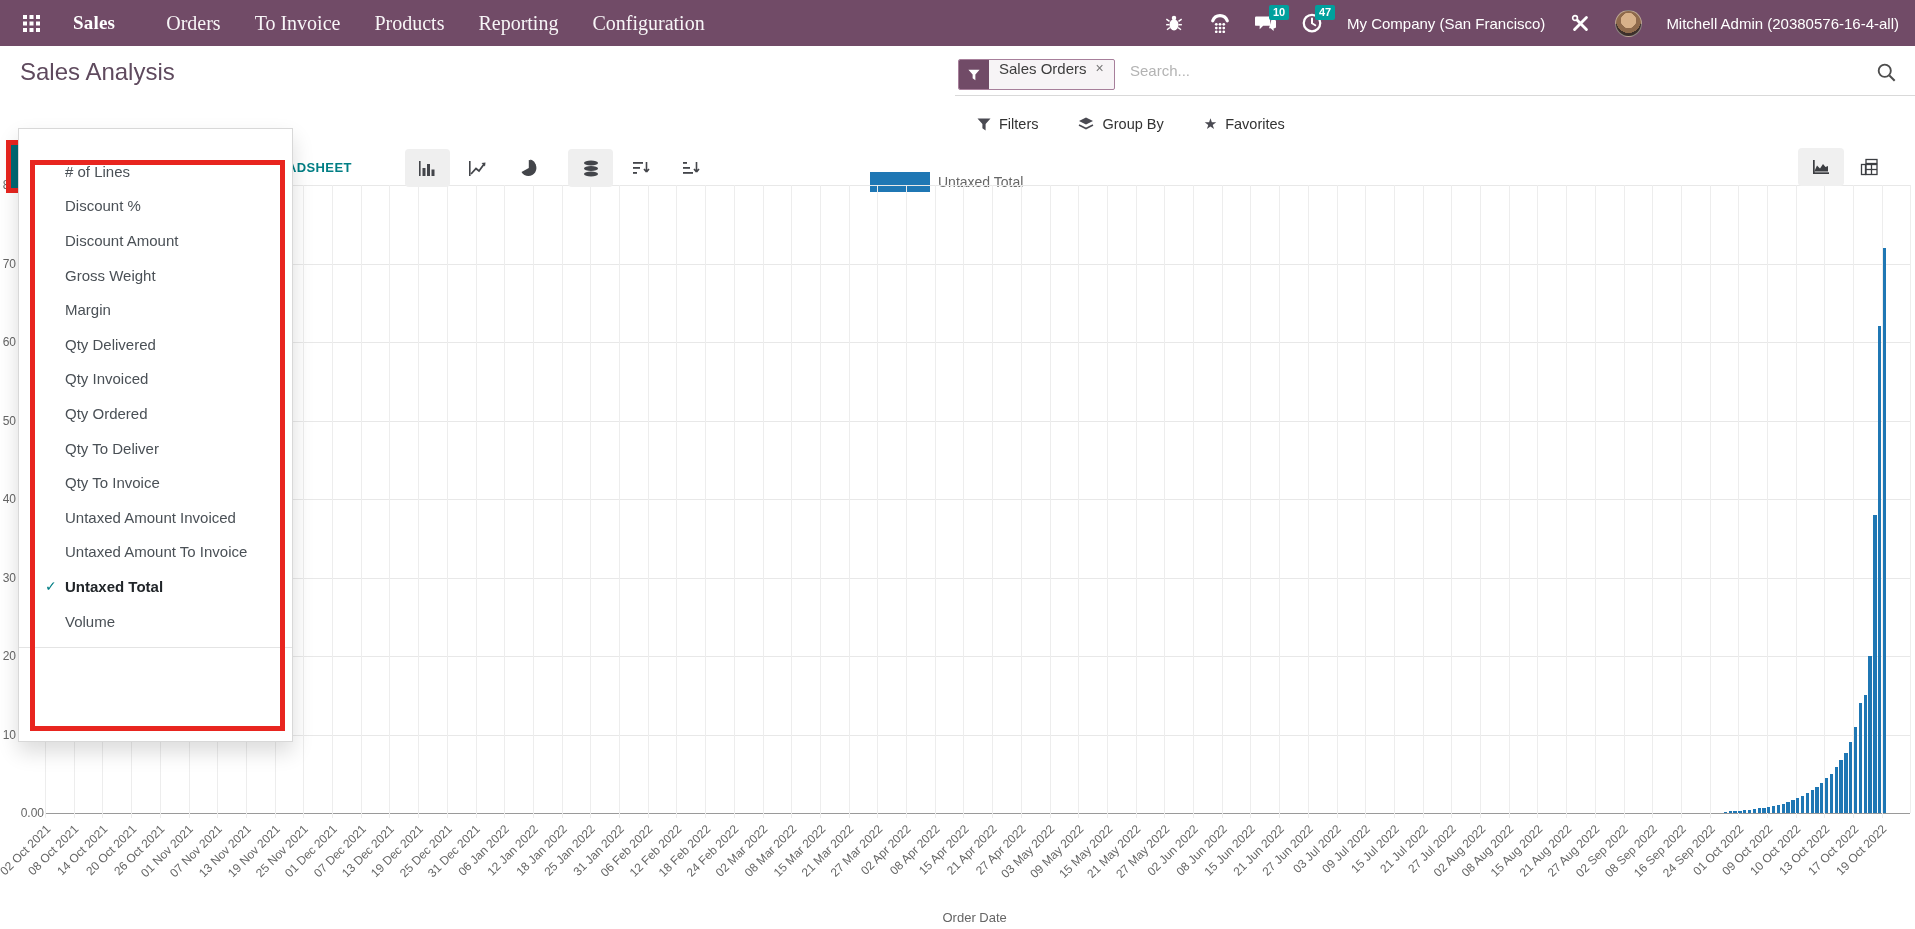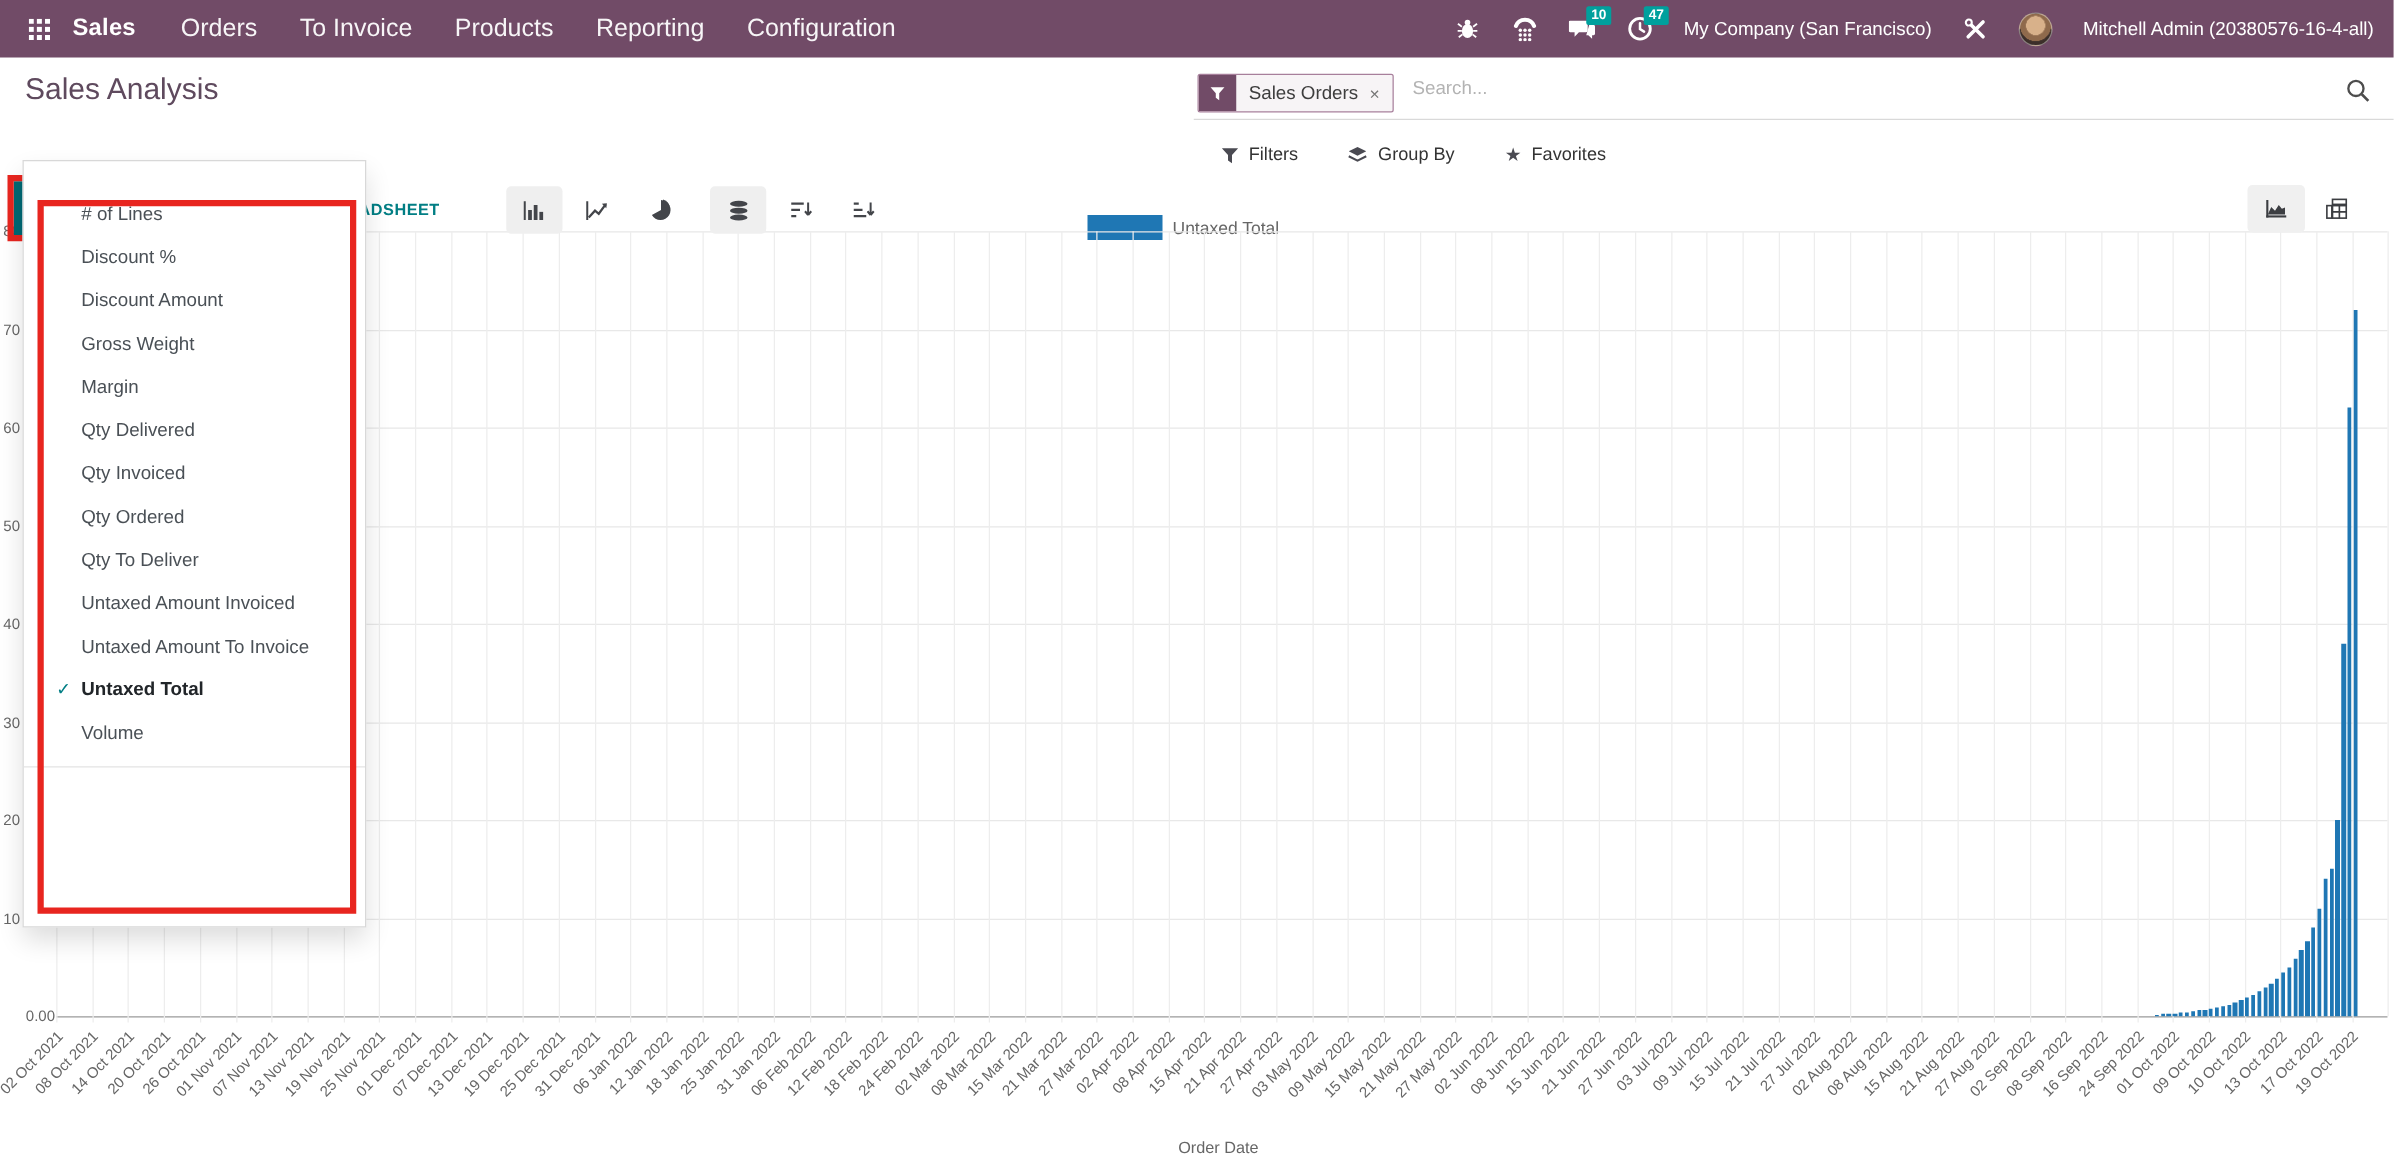--- a/index.html
+++ b/index.html
@@ -3,21 +3,21 @@
 <meta charset="utf-8">
 <style>
   * { margin:0; padding:0; box-sizing:border-box; }
   html,body { width:1915px; height:929px; overflow:hidden; }
   body { font-family:"Liberation Sans","DejaVu Sans",sans-serif; background:#fff; position:relative; }
   .screen { position:absolute; inset:0; width:1915px; height:929px; background:#fff; }
 
   
   .topbar { position:absolute; left:0; top:0; width:1915px; height:46px; background:#714B67;
             display:flex; align-items:center; color:#fff; z-index:20; }
-  .tb-left { display:flex; align-items:center; gap:0; padding-left:14px; }
+  .tb-left { display:flex; align-items:center; gap:15px; padding-left:14px;font-family:Liberation Serif, serif; }
   .apps-btn { width:34px; height:34px; display:flex; align-items:center; justify-content:center; cursor:pointer; }
   .brand { font-size:19px; font-weight:700; margin-left:10px; margin-right:36px; letter-spacing:.2px; }
   .tb-menu { display:flex; align-items:center; gap:34px; font-size:20px; }
   .tb-menu .mi { opacity:.95; cursor:pointer; white-space:nowrap; }
   .tb-right { margin-left:auto; display:flex; align-items:center; gap:24px; padding-right:16px; }
   .sys-ic { position:relative; width:22px; height:22px; display:flex; align-items:center; justify-content:center; cursor:pointer; }
   .badge { position:absolute; top:-7px; left:14px; background:#00A09D; color:#fff; font-size:11px; font-weight:700;
            padding:1px 4px; border-radius:2px; line-height:13px; }
   .tb-text { font-size:15px; white-space:nowrap; cursor:pointer; }
   .avatar { width:27px; height:27px; border-radius:50%;
@@ -38,21 +38,21 @@
   .tool-btn { width:45px; height:38px; display:flex; align-items:center; justify-content:center; border-radius:4px;
               color:#43454a; cursor:pointer; }
   .tool-btn.active { background:#efefef; }
   .tool-gap { width:8px; }
 
   
   .search-zone { position:absolute; left:955px; top:6px; width:960px; height:44px; border-bottom:1px solid #d9d9d9; }
   .facet { position:absolute; left:3px; top:7px; height:31px; display:flex; align-items:stretch;
            border:1px solid #a77f9b; border-radius:2px; overflow:hidden; background:#fff; }
   .facet-ic { width:30px; background:#714B67; color:#fff; display:flex; align-items:center; justify-content:center; }
-  .facet-body { display:flex; align-items:center; gap:9px; padding:0 10px; background:rgba(113,75,103,.06);
+  .facet-body { display:flex; gap:9px; padding:0 10px; background:rgba(113,75,103,.06);
                 font-size:15px; color:#3d3d3d; }
   .facet-x { color:#777; font-size:14px; cursor:pointer; }
   .search-ph { position:absolute; left:175px; top:10px; font-size:15px; color:#b3b3b3; }
   .search-mag { position:absolute; right:18px; top:10px; color:#4d4d4d; cursor:pointer; }
 
   .filter-row { position:absolute; left:955px; top:58px; height:40px; display:flex; align-items:center; }
   .fbtn { display:flex; align-items:center; gap:8px; font-size:14.5px; color:#333; cursor:pointer; }
   .fbtn .fic { color:#4a4a52; display:flex; }
   .fbtn + .fbtn { margin-left:40px; }
   .fbtn:first-child { margin-left:22px; }
@@ -524,20 +524,23 @@
         <li class="dd-item">
           <span>Qty Invoiced</span>
         </li>
         <li class="dd-item">
           <span>Qty Ordered</span>
         </li>
         <li class="dd-item">
           <span>Qty To Deliver</span>
         </li>
         <li class="dd-item">
+          <span>Qty To Invoice</span>
+        </li>
+        <li class="dd-item">
           <span>Untaxed Amount Invoiced</span>
         </li>
         <li class="dd-item">
           <span>Untaxed Amount To Invoice</span>
         </li>
         <li class="dd-item selected">
           <span class="dd-check">✓</span>
           <span>Untaxed Total</span>
         </li>
         <li class="dd-item">

